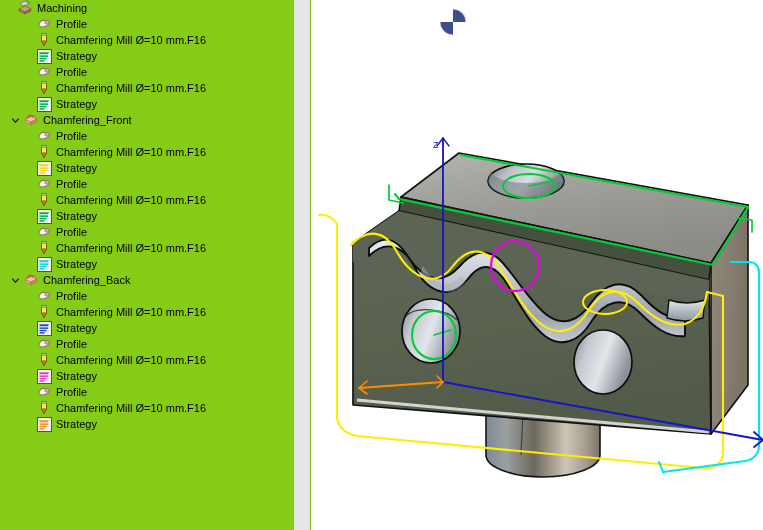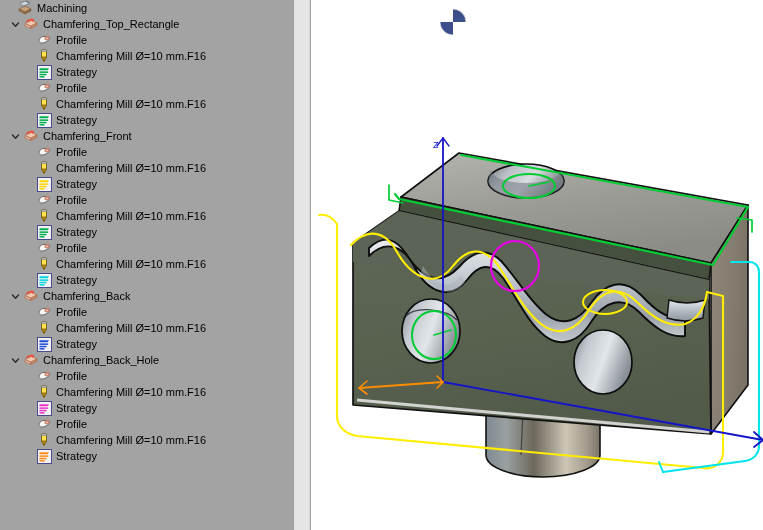--- a/index.html
+++ b/index.html
@@ -9,21 +9,21 @@
     font-family:"Liberation Sans","DejaVu Sans",sans-serif;
     font-size:11px;color:#000;
     -webkit-font-smoothing:antialiased;
   }
   #app{position:relative;width:763px;height:530px;display:flex;}
 
   
   #tree-panel{
     position:relative;
     width:343px;height:530px;
-    background:#a3a3a3;
+    background:#84cc16;
     overflow:hidden;
   }
   .row{
     position:relative;
     height:16px;
     display:flex;align-items:center;
     white-space:nowrap;
   }
   .row .twisty{
     width:13px;height:16px;flex:0 0 13px;
@@ -82,35 +82,131 @@
           <path d="M2 9 L2 11 L8 14 L8 12 Z" fill="#a07a52" stroke="#7a5a3a" stroke-width="0.6"></path>
           <path d="M8 12 L8 14 L14 11 L14 9 Z" fill="#8f6a45" stroke="#7a5a3a" stroke-width="0.6"></path>
           <path d="M3 3 L9 1 L12 4 L6 6 Z" fill="#cfd3da" stroke="#6a6f78" stroke-width="0.7"></path>
           <path d="M9 1 L12 4 L13 3 L10 0.5 Z" fill="#8d939c" stroke="#6a6f78" stroke-width="0.5"></path>
         </svg>
       </span>
       <span class="label">Machining</span>
     </div>
 
     <div id="operations-container">
+        <div class="row lvl2">
+          <span class="ico">
+            <svg width="16" height="16" viewBox="0 0 16 16">
+              <path d="M3 9 C 3 6, 6 4, 9 4.5 L13 5 L13 8 L9 10.5 C 6 11.5, 3 11, 3 9 Z" fill="#f6f6f6" stroke="#6b6b6b" stroke-width="1"></path>
+              <path d="M9 4.5 L13 5 L13 8 L9 7.6 Z" fill="#f3b2a0" stroke="#b06a55" stroke-width="0.8"></path>
+            </svg>
+          </span>
+          <span class="label">Profile</span>
+        </div>
+        <div class="row lvl2">
+          <span class="ico">
+            <svg width="16" height="16" viewBox="0 0 16 16">
+              <path d="M5.5 2 L10.5 2 L10.5 9 L8 13.5 L5.5 9 Z" fill="#ffe14d" stroke="#6b5a10" stroke-width="0.9"></path>
+              <path d="M5.5 9 L10.5 9 L8 13.5 Z" fill="#e8a020" stroke="#6b5a10" stroke-width="0.8"></path>
+              <path d="M5.5 2 L10.5 2 L10.5 3.4 L5.5 3.4 Z" fill="#d9d9d9" stroke="#6b6b6b" stroke-width="0.6"></path>
+              <path d="M8 9 L8 13" stroke="#6b5a10" stroke-width="0.7"></path>
+            </svg>
+          </span>
+          <span class="label">Chamfering Mill Ø=10 mm.F16</span>
+        </div>
+        <div class="row lvl2">
+          <span class="ico">
+            <svg width="15" height="15" viewBox="0 0 15 15">
+              <rect x="0.5" y="0.5" width="14" height="14" fill="#f2f2f2" stroke="#4a4a8a" stroke-width="1"></rect>
+              <path d="M2.5 3.3 L12.2 3.3 L10.4 5.2 L2.5 5.2 Z" fill="#00b050"></path>
+              <rect x="2.5" y="6.4" width="8.6" height="1.5" fill="#00b050"></rect>
+              <rect x="2.5" y="8.8" width="7" height="1.5" fill="#00b050"></rect>
+              <rect x="2.5" y="11.1" width="5" height="1.5" fill="#00b050"></rect>
+            </svg>
+          </span>
+          <span class="label">Strategy</span>
+        </div>
+        <div class="row lvl2">
+          <span class="ico">
+            <svg width="16" height="16" viewBox="0 0 16 16">
+              <path d="M3 9 C 3 6, 6 4, 9 4.5 L13 5 L13 8 L9 10.5 C 6 11.5, 3 11, 3 9 Z" fill="#f6f6f6" stroke="#6b6b6b" stroke-width="1"></path>
+              <path d="M9 4.5 L13 5 L13 8 L9 7.6 Z" fill="#f3b2a0" stroke="#b06a55" stroke-width="0.8"></path>
+            </svg>
+          </span>
+          <span class="label">Profile</span>
+        </div>
+        <div class="row lvl2">
+          <span class="ico">
+            <svg width="16" height="16" viewBox="0 0 16 16">
+              <path d="M5.5 2 L10.5 2 L10.5 9 L8 13.5 L5.5 9 Z" fill="#ffe14d" stroke="#6b5a10" stroke-width="0.9"></path>
+              <path d="M5.5 9 L10.5 9 L8 13.5 Z" fill="#e8a020" stroke="#6b5a10" stroke-width="0.8"></path>
+              <path d="M5.5 2 L10.5 2 L10.5 3.4 L5.5 3.4 Z" fill="#d9d9d9" stroke="#6b6b6b" stroke-width="0.6"></path>
+              <path d="M8 9 L8 13" stroke="#6b5a10" stroke-width="0.7"></path>
+            </svg>
+          </span>
+          <span class="label">Chamfering Mill Ø=10 mm.F16</span>
+        </div>
+        <div class="row lvl2">
+          <span class="ico">
+            <svg width="15" height="15" viewBox="0 0 15 15">
+              <rect x="0.5" y="0.5" width="14" height="14" fill="#f2f2f2" stroke="#4a4a8a" stroke-width="1"></rect>
+              <path d="M2.5 3.3 L12.2 3.3 L10.4 5.2 L2.5 5.2 Z" fill="#00b050"></path>
+              <rect x="2.5" y="6.4" width="8.6" height="1.5" fill="#00b050"></rect>
+              <rect x="2.5" y="8.8" width="7" height="1.5" fill="#00b050"></rect>
+              <rect x="2.5" y="11.1" width="5" height="1.5" fill="#00b050"></rect>
+            </svg>
+          </span>
+          <span class="label">Strategy</span>
+        </div>
         <div class="row lvl1">
           <span class="twisty">
             <svg width="9" height="9" viewBox="0 0 9 9">
               <path d="M1.5 3 L4.5 6.2 L7.5 3" fill="none" stroke="#2b2b2b" stroke-width="1.4" stroke-linecap="round" stroke-linejoin="round"></path>
             </svg>
           </span>
           <span class="ico">
             <svg width="16" height="16" viewBox="0 0 16 16">
               <path d="M2 7.5 L8.5 4.5 L14 7 L7.8 10.2 Z" fill="#f0c9b0" stroke="#a8694b" stroke-width="0.7"></path>
               <path d="M2 7.5 L2 10 L7.8 12.6 L7.8 10.2 Z" fill="#e3b196" stroke="#a8694b" stroke-width="0.6"></path>
               <path d="M7.8 10.2 L7.8 12.6 L14 9.4 L14 7 Z" fill="#c98b6a" stroke="#a8694b" stroke-width="0.6"></path>
               <path d="M3 5.5 C 5 2.5, 9 2, 11.5 3.8 L10 5.6 C 8 4.2, 5.5 4.5, 4 6.4 Z" fill="#e8503c"></path>
             </svg>
           </span>
-          <span class="label">Chamfering_Top_Rectangle</span>
+          <span class="label">Chamfering_Front</span>
+        </div>
+        <div class="row lvl2">
+          <span class="ico">
+            <svg width="16" height="16" viewBox="0 0 16 16">
+              <path d="M3 9 C 3 6, 6 4, 9 4.5 L13 5 L13 8 L9 10.5 C 6 11.5, 3 11, 3 9 Z" fill="#f6f6f6" stroke="#6b6b6b" stroke-width="1"></path>
+              <path d="M9 4.5 L13 5 L13 8 L9 7.6 Z" fill="#f3b2a0" stroke="#b06a55" stroke-width="0.8"></path>
+            </svg>
+          </span>
+          <span class="label">Profile</span>
+        </div>
+        <div class="row lvl2">
+          <span class="ico">
+            <svg width="16" height="16" viewBox="0 0 16 16">
+              <path d="M5.5 2 L10.5 2 L10.5 9 L8 13.5 L5.5 9 Z" fill="#ffe14d" stroke="#6b5a10" stroke-width="0.9"></path>
+              <path d="M5.5 9 L10.5 9 L8 13.5 Z" fill="#e8a020" stroke="#6b5a10" stroke-width="0.8"></path>
+              <path d="M5.5 2 L10.5 2 L10.5 3.4 L5.5 3.4 Z" fill="#d9d9d9" stroke="#6b6b6b" stroke-width="0.6"></path>
+              <path d="M8 9 L8 13" stroke="#6b5a10" stroke-width="0.7"></path>
+            </svg>
+          </span>
+          <span class="label">Chamfering Mill Ø=10 mm.F16</span>
+        </div>
+        <div class="row lvl2">
+          <span class="ico">
+            <svg width="15" height="15" viewBox="0 0 15 15">
+              <rect x="0.5" y="0.5" width="14" height="14" fill="#f2f2f2" stroke="#4a4a8a" stroke-width="1"></rect>
+              <path d="M2.5 3.3 L12.2 3.3 L10.4 5.2 L2.5 5.2 Z" fill="#ffd800"></path>
+              <rect x="2.5" y="6.4" width="8.6" height="1.5" fill="#ffd800"></rect>
+              <rect x="2.5" y="8.8" width="7" height="1.5" fill="#ffd800"></rect>
+              <rect x="2.5" y="11.1" width="5" height="1.5" fill="#ffd800"></rect>
+            </svg>
+          </span>
+          <span class="label">Strategy</span>
         </div>
         <div class="row lvl2">
           <span class="ico">
             <svg width="16" height="16" viewBox="0 0 16 16">
               <path d="M3 9 C 3 6, 6 4, 9 4.5 L13 5 L13 8 L9 10.5 C 6 11.5, 3 11, 3 9 Z" fill="#f6f6f6" stroke="#6b6b6b" stroke-width="1"></path>
               <path d="M9 4.5 L13 5 L13 8 L9 7.6 Z" fill="#f3b2a0" stroke="#b06a55" stroke-width="0.8"></path>
             </svg>
           </span>
           <span class="label">Profile</span>
         </div>
@@ -154,154 +250,42 @@
               <path d="M5.5 2 L10.5 2 L10.5 3.4 L5.5 3.4 Z" fill="#d9d9d9" stroke="#6b6b6b" stroke-width="0.6"></path>
               <path d="M8 9 L8 13" stroke="#6b5a10" stroke-width="0.7"></path>
             </svg>
           </span>
           <span class="label">Chamfering Mill Ø=10 mm.F16</span>
         </div>
         <div class="row lvl2">
           <span class="ico">
             <svg width="15" height="15" viewBox="0 0 15 15">
               <rect x="0.5" y="0.5" width="14" height="14" fill="#f2f2f2" stroke="#4a4a8a" stroke-width="1"></rect>
-              <path d="M2.5 3.3 L12.2 3.3 L10.4 5.2 L2.5 5.2 Z" fill="#00b050"></path>
-              <rect x="2.5" y="6.4" width="8.6" height="1.5" fill="#00b050"></rect>
-              <rect x="2.5" y="8.8" width="7" height="1.5" fill="#00b050"></rect>
-              <rect x="2.5" y="11.1" width="5" height="1.5" fill="#00b050"></rect>
+              <path d="M2.5 3.3 L12.2 3.3 L10.4 5.2 L2.5 5.2 Z" fill="#00d5e0"></path>
+              <rect x="2.5" y="6.4" width="8.6" height="1.5" fill="#00d5e0"></rect>
+              <rect x="2.5" y="8.8" width="7" height="1.5" fill="#00d5e0"></rect>
+              <rect x="2.5" y="11.1" width="5" height="1.5" fill="#00d5e0"></rect>
             </svg>
           </span>
           <span class="label">Strategy</span>
         </div>
         <div class="row lvl1">
           <span class="twisty">
             <svg width="9" height="9" viewBox="0 0 9 9">
               <path d="M1.5 3 L4.5 6.2 L7.5 3" fill="none" stroke="#2b2b2b" stroke-width="1.4" stroke-linecap="round" stroke-linejoin="round"></path>
             </svg>
           </span>
           <span class="ico">
             <svg width="16" height="16" viewBox="0 0 16 16">
               <path d="M2 7.5 L8.5 4.5 L14 7 L7.8 10.2 Z" fill="#f0c9b0" stroke="#a8694b" stroke-width="0.7"></path>
               <path d="M2 7.5 L2 10 L7.8 12.6 L7.8 10.2 Z" fill="#e3b196" stroke="#a8694b" stroke-width="0.6"></path>
               <path d="M7.8 10.2 L7.8 12.6 L14 9.4 L14 7 Z" fill="#c98b6a" stroke="#a8694b" stroke-width="0.6"></path>
               <path d="M3 5.5 C 5 2.5, 9 2, 11.5 3.8 L10 5.6 C 8 4.2, 5.5 4.5, 4 6.4 Z" fill="#e8503c"></path>
             </svg>
           </span>
-          <span class="label">Chamfering_Front</span>
-        </div>
-        <div class="row lvl2">
-          <span class="ico">
-            <svg width="16" height="16" viewBox="0 0 16 16">
-              <path d="M3 9 C 3 6, 6 4, 9 4.5 L13 5 L13 8 L9 10.5 C 6 11.5, 3 11, 3 9 Z" fill="#f6f6f6" stroke="#6b6b6b" stroke-width="1"></path>
-              <path d="M9 4.5 L13 5 L13 8 L9 7.6 Z" fill="#f3b2a0" stroke="#b06a55" stroke-width="0.8"></path>
-            </svg>
-          </span>
-          <span class="label">Profile</span>
-        </div>
-        <div class="row lvl2">
-          <span class="ico">
-            <svg width="16" height="16" viewBox="0 0 16 16">
-              <path d="M5.5 2 L10.5 2 L10.5 9 L8 13.5 L5.5 9 Z" fill="#ffe14d" stroke="#6b5a10" stroke-width="0.9"></path>
-              <path d="M5.5 9 L10.5 9 L8 13.5 Z" fill="#e8a020" stroke="#6b5a10" stroke-width="0.8"></path>
-              <path d="M5.5 2 L10.5 2 L10.5 3.4 L5.5 3.4 Z" fill="#d9d9d9" stroke="#6b6b6b" stroke-width="0.6"></path>
-              <path d="M8 9 L8 13" stroke="#6b5a10" stroke-width="0.7"></path>
-            </svg>
-          </span>
-          <span class="label">Chamfering Mill Ø=10 mm.F16</span>
-        </div>
-        <div class="row lvl2">
-          <span class="ico">
-            <svg width="15" height="15" viewBox="0 0 15 15">
-              <rect x="0.5" y="0.5" width="14" height="14" fill="#f2f2f2" stroke="#4a4a8a" stroke-width="1"></rect>
-              <path d="M2.5 3.3 L12.2 3.3 L10.4 5.2 L2.5 5.2 Z" fill="#ffd800"></path>
-              <rect x="2.5" y="6.4" width="8.6" height="1.5" fill="#ffd800"></rect>
-              <rect x="2.5" y="8.8" width="7" height="1.5" fill="#ffd800"></rect>
-              <rect x="2.5" y="11.1" width="5" height="1.5" fill="#ffd800"></rect>
-            </svg>
-          </span>
-          <span class="label">Strategy</span>
-        </div>
-        <div class="row lvl2">
-          <span class="ico">
-            <svg width="16" height="16" viewBox="0 0 16 16">
-              <path d="M3 9 C 3 6, 6 4, 9 4.5 L13 5 L13 8 L9 10.5 C 6 11.5, 3 11, 3 9 Z" fill="#f6f6f6" stroke="#6b6b6b" stroke-width="1"></path>
-              <path d="M9 4.5 L13 5 L13 8 L9 7.6 Z" fill="#f3b2a0" stroke="#b06a55" stroke-width="0.8"></path>
-            </svg>
-          </span>
-          <span class="label">Profile</span>
-        </div>
-        <div class="row lvl2">
-          <span class="ico">
-            <svg width="16" height="16" viewBox="0 0 16 16">
-              <path d="M5.5 2 L10.5 2 L10.5 9 L8 13.5 L5.5 9 Z" fill="#ffe14d" stroke="#6b5a10" stroke-width="0.9"></path>
-              <path d="M5.5 9 L10.5 9 L8 13.5 Z" fill="#e8a020" stroke="#6b5a10" stroke-width="0.8"></path>
-              <path d="M5.5 2 L10.5 2 L10.5 3.4 L5.5 3.4 Z" fill="#d9d9d9" stroke="#6b6b6b" stroke-width="0.6"></path>
-              <path d="M8 9 L8 13" stroke="#6b5a10" stroke-width="0.7"></path>
-            </svg>
-          </span>
-          <span class="label">Chamfering Mill Ø=10 mm.F16</span>
-        </div>
-        <div class="row lvl2">
-          <span class="ico">
-            <svg width="15" height="15" viewBox="0 0 15 15">
-              <rect x="0.5" y="0.5" width="14" height="14" fill="#f2f2f2" stroke="#4a4a8a" stroke-width="1"></rect>
-              <path d="M2.5 3.3 L12.2 3.3 L10.4 5.2 L2.5 5.2 Z" fill="#00b050"></path>
-              <rect x="2.5" y="6.4" width="8.6" height="1.5" fill="#00b050"></rect>
-              <rect x="2.5" y="8.8" width="7" height="1.5" fill="#00b050"></rect>
-              <rect x="2.5" y="11.1" width="5" height="1.5" fill="#00b050"></rect>
-            </svg>
-          </span>
-          <span class="label">Strategy</span>
-        </div>
-        <div class="row lvl2">
-          <span class="ico">
-            <svg width="16" height="16" viewBox="0 0 16 16">
-              <path d="M3 9 C 3 6, 6 4, 9 4.5 L13 5 L13 8 L9 10.5 C 6 11.5, 3 11, 3 9 Z" fill="#f6f6f6" stroke="#6b6b6b" stroke-width="1"></path>
-              <path d="M9 4.5 L13 5 L13 8 L9 7.6 Z" fill="#f3b2a0" stroke="#b06a55" stroke-width="0.8"></path>
-            </svg>
-          </span>
-          <span class="label">Profile</span>
-        </div>
-        <div class="row lvl2">
-          <span class="ico">
-            <svg width="16" height="16" viewBox="0 0 16 16">
-              <path d="M5.5 2 L10.5 2 L10.5 9 L8 13.5 L5.5 9 Z" fill="#ffe14d" stroke="#6b5a10" stroke-width="0.9"></path>
-              <path d="M5.5 9 L10.5 9 L8 13.5 Z" fill="#e8a020" stroke="#6b5a10" stroke-width="0.8"></path>
-              <path d="M5.5 2 L10.5 2 L10.5 3.4 L5.5 3.4 Z" fill="#d9d9d9" stroke="#6b6b6b" stroke-width="0.6"></path>
-              <path d="M8 9 L8 13" stroke="#6b5a10" stroke-width="0.7"></path>
-            </svg>
-          </span>
-          <span class="label">Chamfering Mill Ø=10 mm.F16</span>
-        </div>
-        <div class="row lvl2">
-          <span class="ico">
-            <svg width="15" height="15" viewBox="0 0 15 15">
-              <rect x="0.5" y="0.5" width="14" height="14" fill="#f2f2f2" stroke="#4a4a8a" stroke-width="1"></rect>
-              <path d="M2.5 3.3 L12.2 3.3 L10.4 5.2 L2.5 5.2 Z" fill="#00d5e0"></path>
-              <rect x="2.5" y="6.4" width="8.6" height="1.5" fill="#00d5e0"></rect>
-              <rect x="2.5" y="8.8" width="7" height="1.5" fill="#00d5e0"></rect>
-              <rect x="2.5" y="11.1" width="5" height="1.5" fill="#00d5e0"></rect>
-            </svg>
-          </span>
-          <span class="label">Strategy</span>
-        </div>
-        <div class="row lvl1">
-          <span class="twisty">
-            <svg width="9" height="9" viewBox="0 0 9 9">
-              <path d="M1.5 3 L4.5 6.2 L7.5 3" fill="none" stroke="#2b2b2b" stroke-width="1.4" stroke-linecap="round" stroke-linejoin="round"></path>
-            </svg>
-          </span>
-          <span class="ico">
-            <svg width="16" height="16" viewBox="0 0 16 16">
-              <path d="M2 7.5 L8.5 4.5 L14 7 L7.8 10.2 Z" fill="#f0c9b0" stroke="#a8694b" stroke-width="0.7"></path>
-              <path d="M2 7.5 L2 10 L7.8 12.6 L7.8 10.2 Z" fill="#e3b196" stroke="#a8694b" stroke-width="0.6"></path>
-              <path d="M7.8 10.2 L7.8 12.6 L14 9.4 L14 7 Z" fill="#c98b6a" stroke="#a8694b" stroke-width="0.6"></path>
-              <path d="M3 5.5 C 5 2.5, 9 2, 11.5 3.8 L10 5.6 C 8 4.2, 5.5 4.5, 4 6.4 Z" fill="#e8503c"></path>
-            </svg>
-          </span>
           <span class="label">Chamfering_Back</span>
         </div>
         <div class="row lvl2">
           <span class="ico">
             <svg width="16" height="16" viewBox="0 0 16 16">
               <path d="M3 9 C 3 6, 6 4, 9 4.5 L13 5 L13 8 L9 10.5 C 6 11.5, 3 11, 3 9 Z" fill="#f6f6f6" stroke="#6b6b6b" stroke-width="1"></path>
               <path d="M9 4.5 L13 5 L13 8 L9 7.6 Z" fill="#f3b2a0" stroke="#b06a55" stroke-width="0.8"></path>
             </svg>
           </span>
           <span class="label">Profile</span>
@@ -321,36 +305,20 @@
           <span class="ico">
             <svg width="15" height="15" viewBox="0 0 15 15">
               <rect x="0.5" y="0.5" width="14" height="14" fill="#f2f2f2" stroke="#4a4a8a" stroke-width="1"></rect>
               <path d="M2.5 3.3 L12.2 3.3 L10.4 5.2 L2.5 5.2 Z" fill="#1c4fd8"></path>
               <rect x="2.5" y="6.4" width="8.6" height="1.5" fill="#1c4fd8"></rect>
               <rect x="2.5" y="8.8" width="7" height="1.5" fill="#1c4fd8"></rect>
               <rect x="2.5" y="11.1" width="5" height="1.5" fill="#1c4fd8"></rect>
             </svg>
           </span>
           <span class="label">Strategy</span>
-        </div>
-        <div class="row lvl1">
-          <span class="twisty">
-            <svg width="9" height="9" viewBox="0 0 9 9">
-              <path d="M1.5 3 L4.5 6.2 L7.5 3" fill="none" stroke="#2b2b2b" stroke-width="1.4" stroke-linecap="round" stroke-linejoin="round"></path>
-            </svg>
-          </span>
-          <span class="ico">
-            <svg width="16" height="16" viewBox="0 0 16 16">
-              <path d="M2 7.5 L8.5 4.5 L14 7 L7.8 10.2 Z" fill="#f0c9b0" stroke="#a8694b" stroke-width="0.7"></path>
-              <path d="M2 7.5 L2 10 L7.8 12.6 L7.8 10.2 Z" fill="#e3b196" stroke="#a8694b" stroke-width="0.6"></path>
-              <path d="M7.8 10.2 L7.8 12.6 L14 9.4 L14 7 Z" fill="#c98b6a" stroke="#a8694b" stroke-width="0.6"></path>
-              <path d="M3 5.5 C 5 2.5, 9 2, 11.5 3.8 L10 5.6 C 8 4.2, 5.5 4.5, 4 6.4 Z" fill="#e8503c"></path>
-            </svg>
-          </span>
-          <span class="label">Chamfering_Back_Hole</span>
         </div>
         <div class="row lvl2">
           <span class="ico">
             <svg width="16" height="16" viewBox="0 0 16 16">
               <path d="M3 9 C 3 6, 6 4, 9 4.5 L13 5 L13 8 L9 10.5 C 6 11.5, 3 11, 3 9 Z" fill="#f6f6f6" stroke="#6b6b6b" stroke-width="1"></path>
               <path d="M9 4.5 L13 5 L13 8 L9 7.6 Z" fill="#f3b2a0" stroke="#b06a55" stroke-width="0.8"></path>
             </svg>
           </span>
           <span class="label">Profile</span>
         </div>

